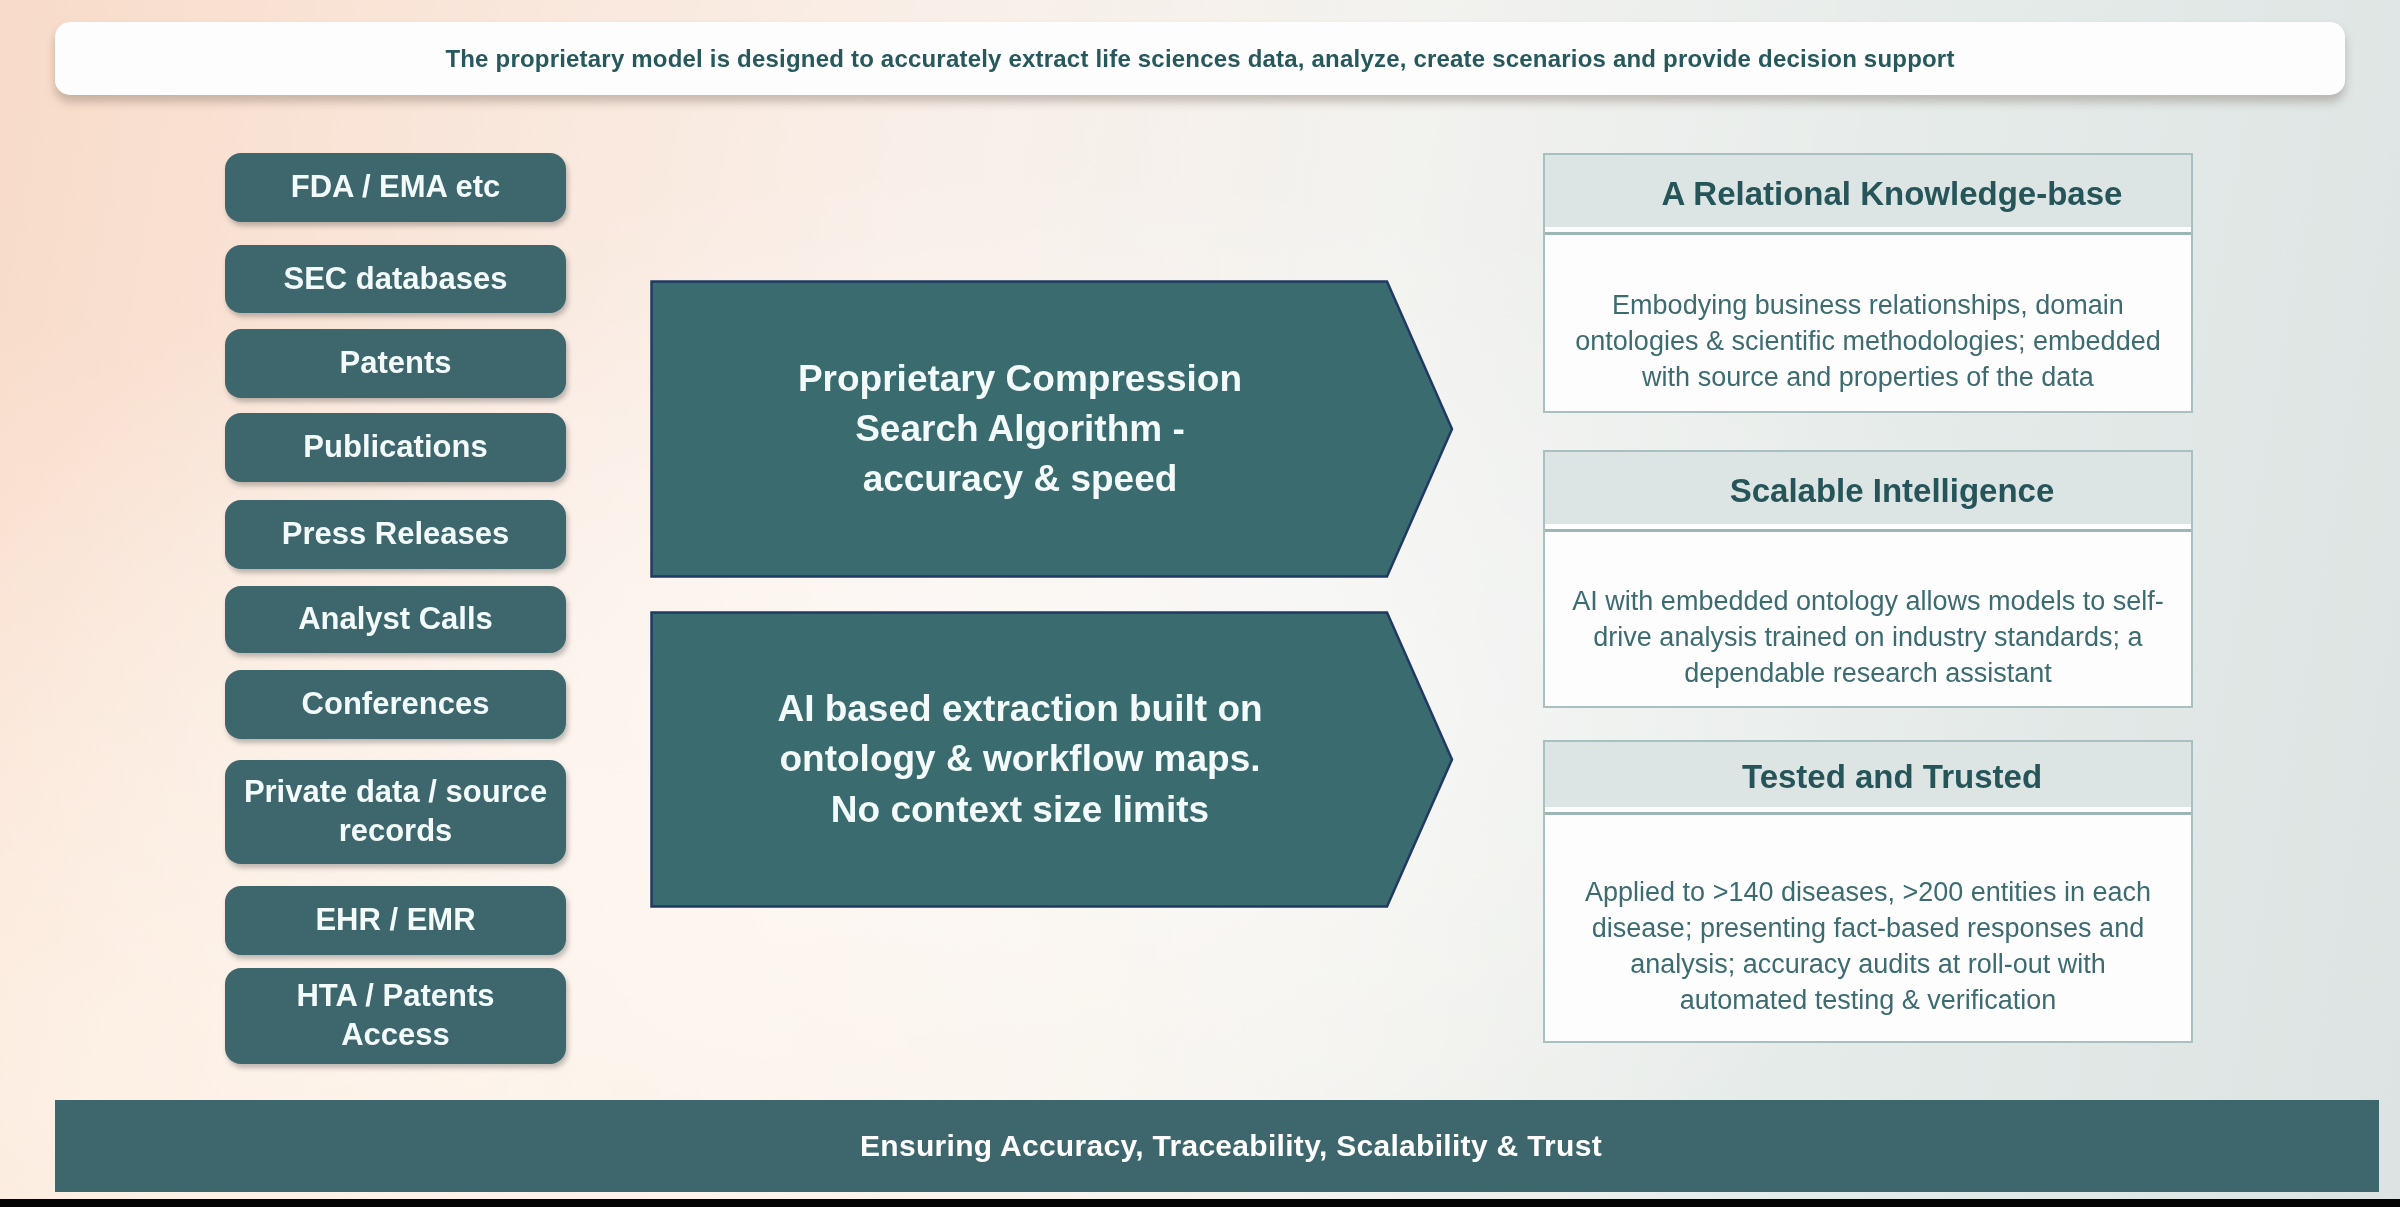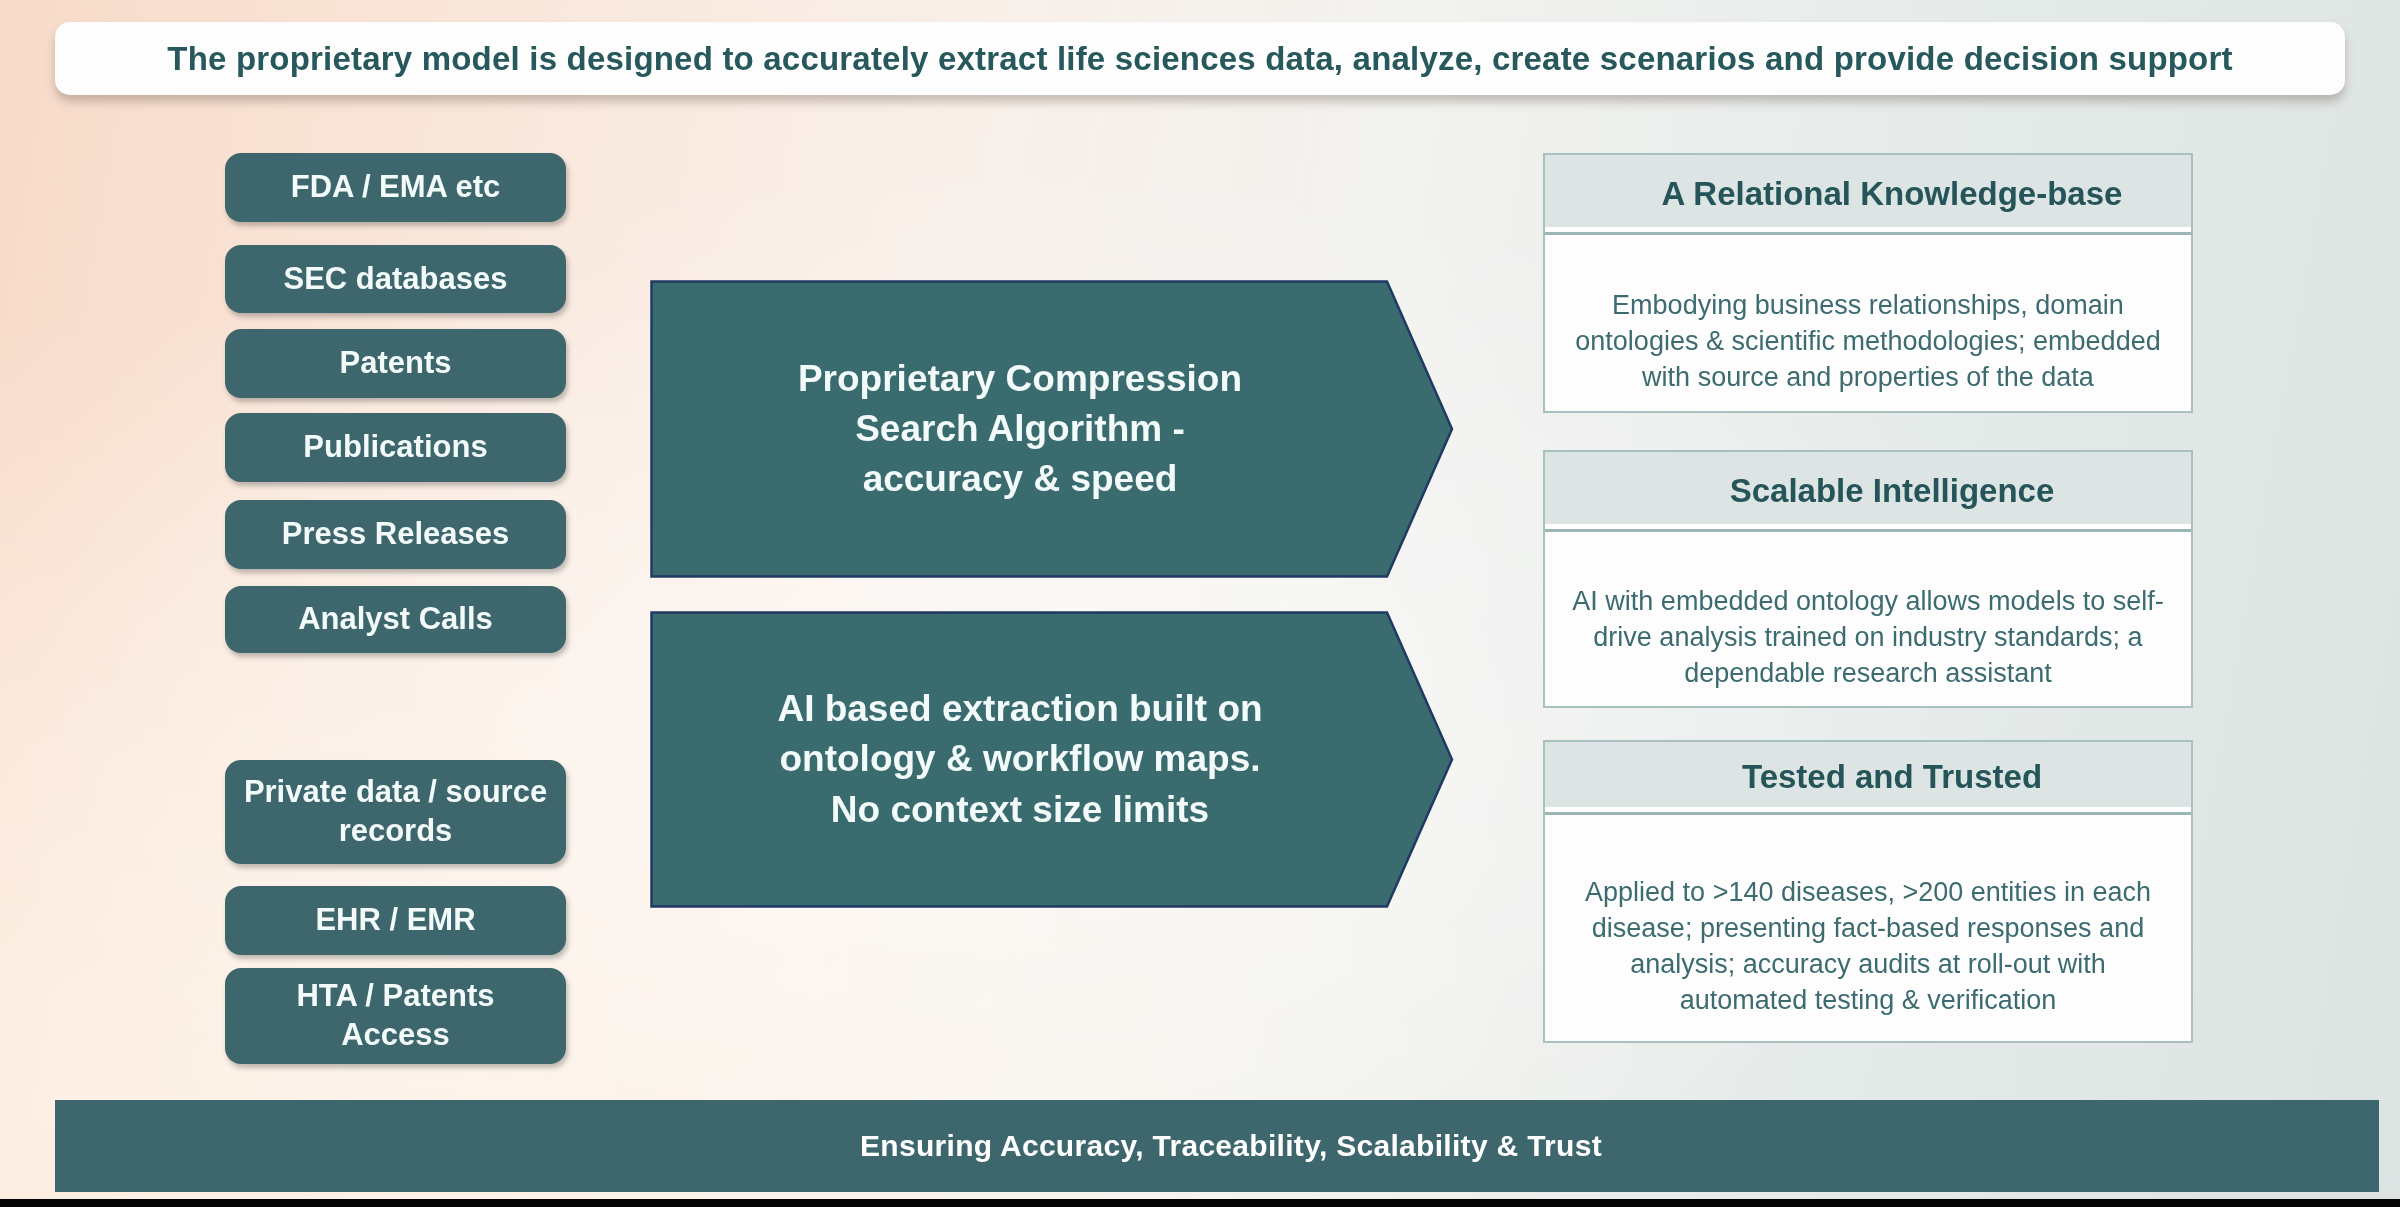--- a/index.html
+++ b/index.html
@@ -24,21 +24,21 @@
     position: absolute;
     left: 55px; top: 22px;
     width: 2290px; height: 73px;
     background: #fdfdfd;
     border-radius: 15px;
     box-shadow: 0 7px 10px rgba(110, 92, 80, 0.35);
     display: flex; align-items: center; justify-content: center;
   }
   .top-banner span {
     color: #26585c;
-    font-size: 33px;
+    font-size: 24px;
     font-weight: bold;
     letter-spacing: 0.2px;
     white-space: nowrap;
   }
 
   
   .pill {
     position: absolute;
     left: 225px;
     width: 341px;
@@ -155,20 +155,23 @@
   </div>
   <div class="pill" style="top:413px;height:69px">
     <span>Publications</span>
   </div>
   <div class="pill" style="top:500px;height:69px">
     <span>Press Releases</span>
   </div>
   <div class="pill" style="top:586px;height:67px">
     <span>Analyst Calls</span>
   </div>
+  <div class="pill" style="top:670px;height:69px">
+    <span>Conferences</span>
+  </div>
   <div class="pill" style="top:760px;height:104px">
     <span>Private data / source records</span>
   </div>
   <div class="pill" style="top:886px;height:69px">
     <span>EHR / EMR</span>
   </div>
   <div class="pill" style="top:968px;height:96px">
     <span>HTA / Patents Access</span>
   </div>
 

